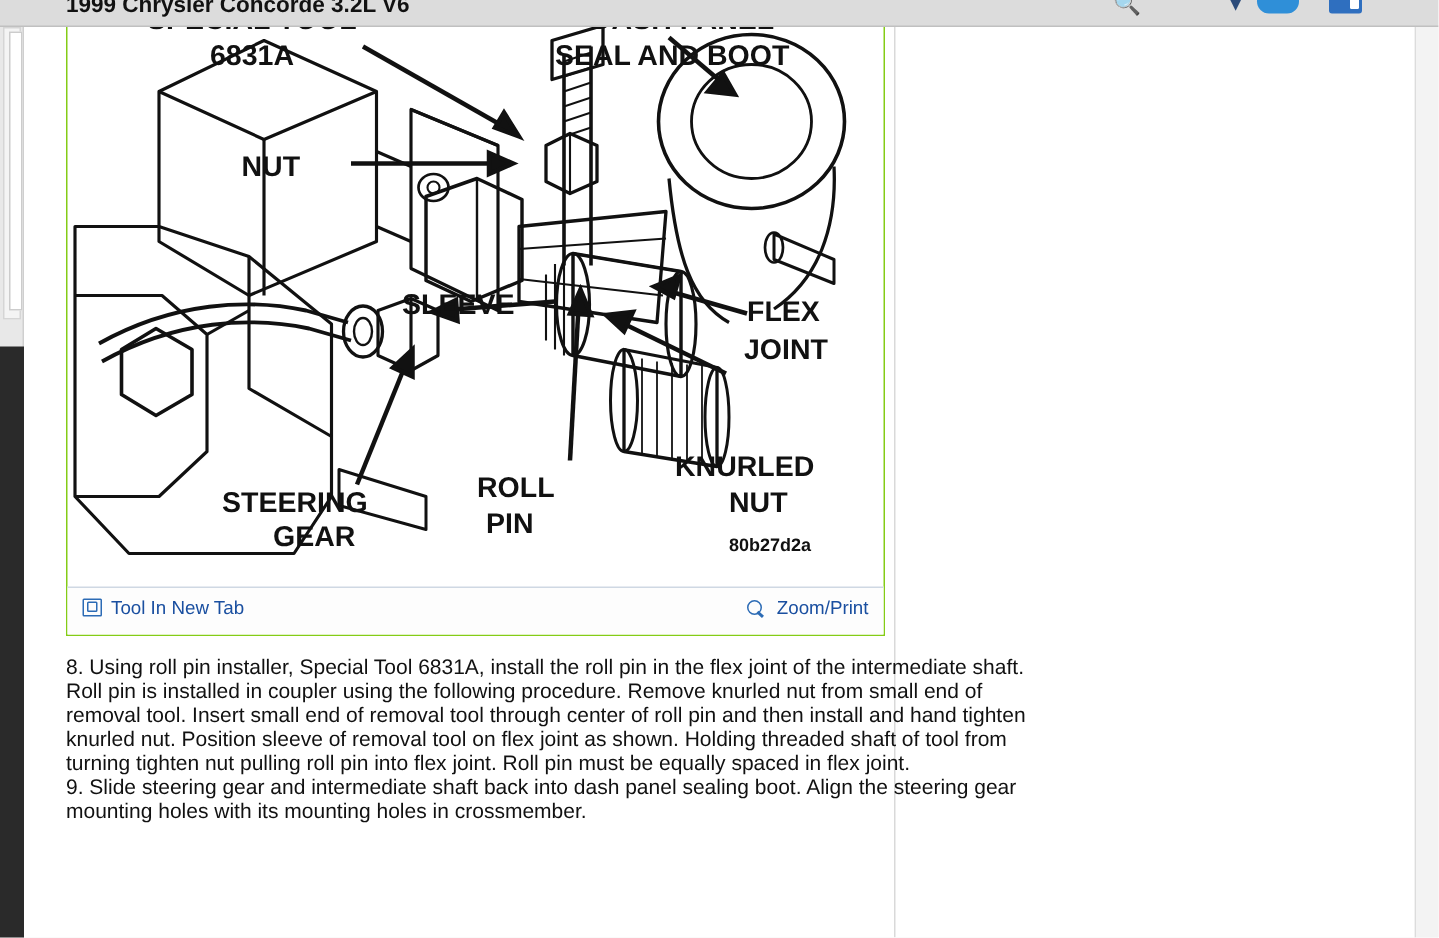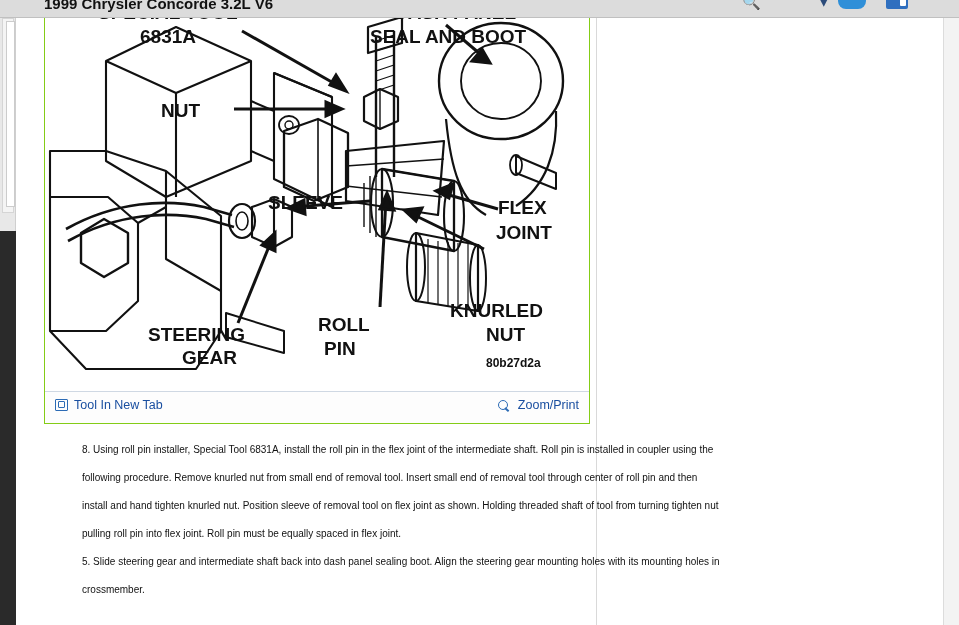--- a/index.html
+++ b/index.html
@@ -239,24 +239,23 @@
     transform: rotate(42deg);
     transform-origin: left center;
   }
 
   
   .body-text {
     position: absolute;
     left: 28px;
     top: 418px;
     width: 640px;
-    font-size: 10px;
-    line-height: 28px;
+    font-size: 14px;
+    line-height: 16px;
     color: #111111;
-    margin-left: 38px;
   }
   .para { margin: 0 0 0 0; }
   .para + .para { margin-top: 0px; }
 </style>
 </head>
 <body>
 
 <div id="app">
 
   <div class="header-bar">
@@ -404,16 +403,16 @@
         </div>
         <div class="tool-right">
           <span class="icon-magnifier"></span>
           <span class="tool-link">Zoom/Print</span>
         </div>
       </div>
     </div>
 
     <div class="body-text">
       <p class="para"> 8. Using roll pin installer, Special Tool 6831A, install the roll pin in the flex joint of the intermediate shaft. Roll pin is installed in coupler using the following procedure. Remove knurled nut from small end of removal tool. Insert small end of removal tool through center of roll pin and then install and hand tighten knurled nut. Position sleeve of removal tool on flex joint as shown. Holding threaded shaft of tool from turning tighten nut pulling roll pin into flex joint. Roll pin must be equally spaced in flex joint.</p>
-      <p class="para"> 5. Slide steering gear and intermediate shaft back into dash panel sealing boot. Align the steering gear mounting holes with its mounting holes in crossmember.</p>
+      <p class="para"> 9. Slide steering gear and intermediate shaft back into dash panel sealing boot. Align the steering gear mounting holes with its mounting holes in crossmember.</p>
     </div>
   </div>
 </div>
 
 </body></html>

